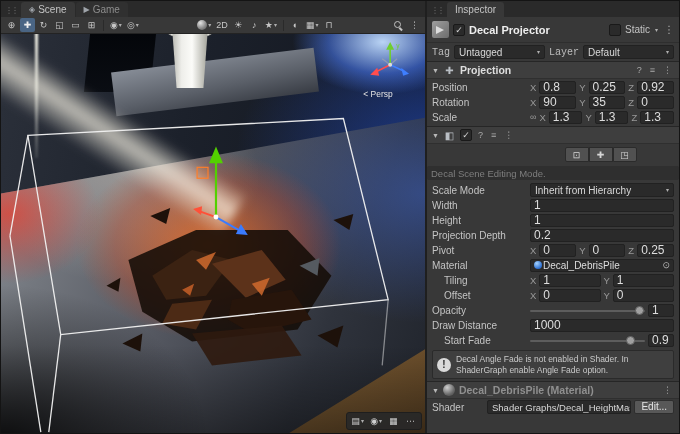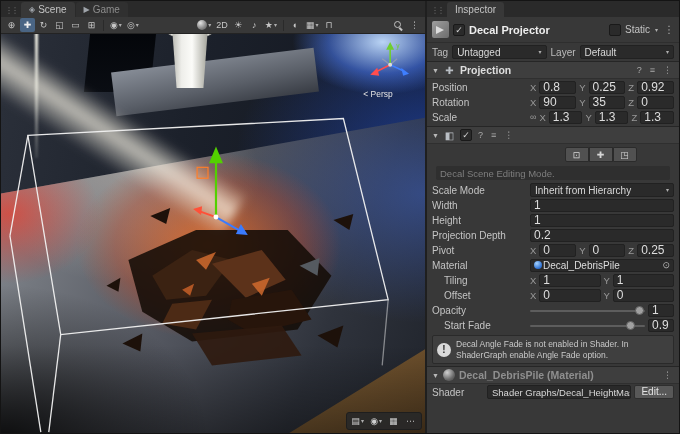--- a/index.html
+++ b/index.html
@@ -54,41 +54,41 @@
 .right-pane{flex:1;display:flex;flex-direction:column;background:#383838;overflow:hidden;min-width:0;}
 .insp-body{flex:1;display:flex;flex-direction:column;font-size:10.5px;overflow:hidden;}
 .go-header{height:26px;display:flex;align-items:center;gap:4px;padding:0 5px;border-bottom:1px solid #2e2e2e;flex:none;}
 .go-icon{width:17px;height:17px;border-radius:2px;background:linear-gradient(135deg,#9f9f9f,#6c6c6c);position:relative;flex:none;}
 .go-icon::after{content:'';position:absolute;left:4px;top:5px;border-left:8px solid #dcdcdc;border-top:4px solid transparent;border-bottom:4px solid transparent;}
 .cb{width:12px;height:12px;background:#2a2a2a;border:1px solid #191919;border-radius:2px;color:#d4d4d4;font-size:9px;line-height:10px;text-align:center;flex:none;}
 .go-name{font-weight:bold;color:#eee;font-size:11px;flex:1;white-space:nowrap;overflow:hidden;}
 .static-lbl{font-size:10px;color:#c4c4c4;}
 .kebab{color:#b0b0b0;font-size:10px;margin-left:2px;}
 .taglayer{height:18px;display:flex;align-items:center;gap:4px;padding:0 5px;font-size:10px;flex:none;}
-.tl-lbl{flex:none;color:#bdbdbd;}
+.tl-lbl{flex:none;color:#bdbdbd;font-family:Liberation Mono, monospace;}
 .dropdown{display:flex;align-items:center;justify-content:space-between;gap:3px;background:#2a2a2a;border:1px solid #212121;border-radius:2px;height:14px;padding:0 4px;flex:1;color:#d8d8d8;font-size:10px;white-space:nowrap;overflow:hidden;min-width:0;}
 .comp-header{height:18px;background:#3e3e3e;border-top:1px solid #262626;border-bottom:1px solid #2f2f2f;display:flex;align-items:center;gap:4px;padding:0 5px;flex:none;}
 .fold{font-size:7px;color:#b8b8b8;}
 .comp-icon{font-size:10px;color:#b9bec4;width:13px;text-align:center;}
 .comp-title{font-weight:bold;color:#dedede;font-size:10.5px;flex:1;white-space:nowrap;overflow:hidden;}
 .comp-title.dim{color:#8f8f8f;}
 .hdr-btn{color:#ababab;font-size:9px;padding:0 2px;}
 .row{height:14px;margin-top:1px;display:flex;align-items:center;gap:3px;padding:0 5px;flex:none;}
 .lbl{width:95px;flex:none;color:#c4c4c4;font-size:10px;white-space:nowrap;overflow:hidden;}
 .lbl.indent{padding-left:12px;}
 .lbl.dim{color:#767676;}
 .field{background:#2a2a2a;border:1px solid #212121;border-radius:2px;height:13px;line-height:11px;padding:0 3px;color:#dedede;flex:1;font-size:12px;white-space:nowrap;overflow:hidden;min-width:0;}
 .vec{display:flex;flex:1;gap:3px;align-items:center;min-width:0;}
 .ax{color:#999;font-size:9.5px;flex:none;}
 .linkicon{color:#9a9a9a;font-size:9px;flex:none;}
 .editmode-row{display:flex;justify-content:center;padding:3px 4px 2px 99px;flex:none;}
 .editbtn{width:24px;height:15px;background:#515151;border:1px solid #2b2b2b;display:flex;align-items:center;justify-content:center;font-size:9px;color:#d6d6d6;}
 .editbtn:first-child{border-radius:2px 0 0 2px;}
 .editbtn:last-child{border-radius:0 2px 2px 0;}
-.mode-bar{height:14px;margin:2px 9px;background:#2f2f2f;border-radius:2px;color:#7e7e7e;font-size:9.5px;display:flex;align-items:center;padding:0 4px;flex:none;}
+.mode-bar{height:14px;margin:2px 0;background:#2f2f2f;border-radius:2px;color:#7e7e7e;font-size:9.5px;display:flex;align-items:center;padding:0 4px;flex:none;}
 .objfield{flex:1;display:flex;align-items:center;gap:1px;background:#2a2a2a;border:1px solid #212121;border-radius:2px;height:13px;padding:0 3px;min-width:0;}
 .mat-dot{width:8px;height:8px;border-radius:50%;background:radial-gradient(circle at 35% 30%,#a3d2ff,#2d6fd0 70%);flex:none;}
 .objname{flex:1;font-size:10px;color:#dedede;white-space:nowrap;overflow:hidden;}
 .picker{color:#b5b5b5;font-size:9px;flex:none;}
 .slider{flex:1;position:relative;height:13px;min-width:0;}
 .slider .track{position:absolute;left:0;right:0;top:6px;height:2px;background:#5d5d5d;border-radius:1px;}
 .slider .handle{position:absolute;top:2px;width:9px;height:9px;border-radius:50%;background:#a0a0a0;border:1px solid #606060;}
 .num{flex:none;width:26px;}
 .helpbox{margin:3px 5px 2px;background:#3f3f3f;border:1px solid #2a2a2a;border-radius:2px;display:flex;gap:5px;padding:3px 4px;align-items:center;flex:none;}
 .helpbox .txt{font-size:8.5px;color:#c9c9c9;line-height:1.25;}
@@ -422,20 +422,24 @@
       </div>
       <div class="row">
         <span class="lbl">Opacity</span>
         <div class="slider">
           <div class="track"></div>
             <div class="handle" style="left:calc(96% - 5px);"></div>
         </div>
         <div class="field num">1</div>
       </div>
       <div class="row">
+        <span class="lbl">Draw Distance</span>
+        <div class="field">1000</div>
+      </div>
+      <div class="row">
         <span class="lbl indent">Start Fade</span>
         <div class="slider">
           <div class="track"></div>
             <div class="handle" style="left:calc(88% - 5px);"></div>
         </div>
         <div class="field num">0.9</div>
       </div>
       <div class="helpbox">
         <div class="warnicon">!</div>
         <div class="txt">Decal Angle Fade is not enabled in Shader. In ShaderGraph enable Angle Fade option.</div>

